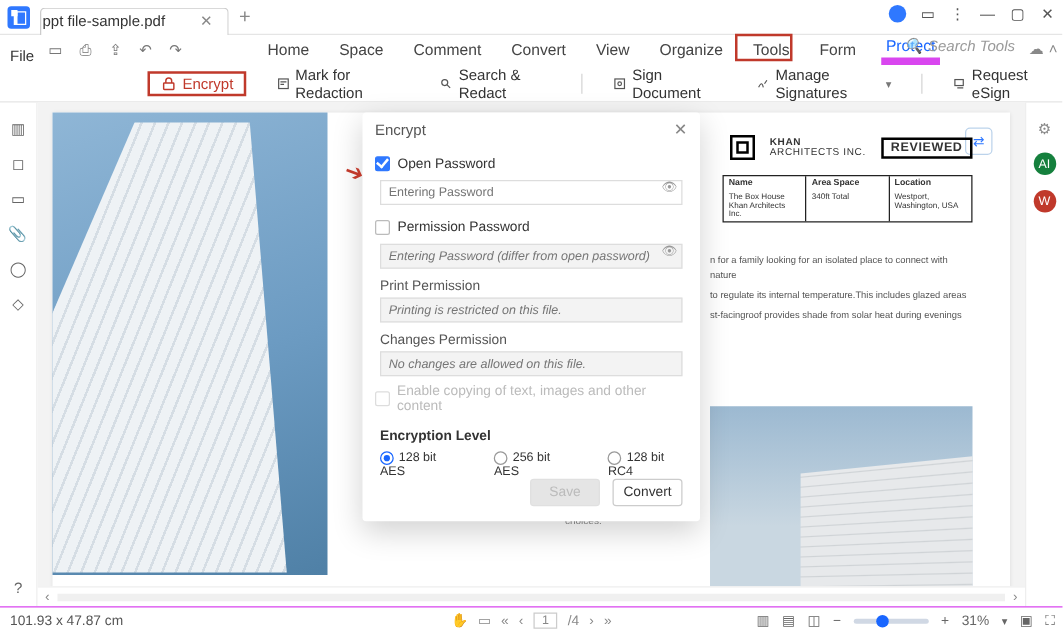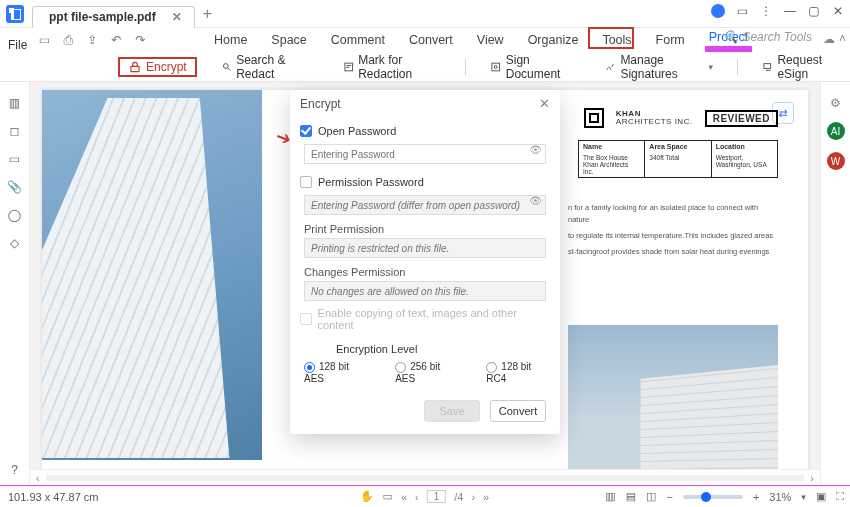--- a/index.html
+++ b/index.html
@@ -3,21 +3,21 @@
 <meta charset="utf-8">
 <style>
   * { margin: 0; padding: 0; box-sizing: border-box; font-family: 'Segoe UI', Tahoma, sans-serif; }
   body { width: 850px; height: 507px; background: #fff; overflow: hidden; font-size: 12px; color: #333; position: relative; }
 
   
   .titlebar { display: flex; align-items: center; height: 28px; padding: 0 6px; border-bottom: 1px solid #e5e5e5; position: relative; }
   .app-icon { width: 18px; height: 18px; background: #2f78ff; border-radius: 3px; margin-right: 8px; position: relative; }
   .app-icon::before { content: ''; position: absolute; top: 3px; left: 3px; width: 5px; height: 5px; background: #fff; }
   .app-icon::after { content: ''; position: absolute; bottom: 3px; right: 3px; width: 6px; height: 9px; border: 1px solid #fff; border-left: 3px solid #fff; }
-  .tab { display: flex; align-items: center; padding: 2px 12px 2px 16px; border: 1px solid #ccc; border-radius: 4px 4px 0 0; border-bottom: none; height: 22px; margin-top: 6px; gap: 16px; background: #fff; font-weight: bold; }
+  .tab { display: flex; align-items: center; padding: 2px 12px 2px 1px; border: 1px solid #ccc; border-radius: 4px 4px 0 0; border-bottom: none; height: 22px; margin-top: 6px; gap: 28px; background: #fff; }
   .tab .x { font-size: 12px; color: #888; cursor: pointer; }
   .tab-plus { margin-left: 8px; font-size: 16px; color: #888; cursor: pointer; }
   .titlebar-right { position: absolute; right: 6px; top: 4px; display: flex; align-items: center; gap: 12px; color: #555; }
   .avatar-dot { width: 14px; height: 14px; border-radius: 50%; background: #2f78ff; }
   .win-btn { width: 12px; height: 12px; display: inline-flex; align-items: center; justify-content: center; }
 
   
   .menurow { display: flex; align-items: center; height: 24px; padding: 0 8px; position: relative; }
   .file-label { font-size: 12px; margin-right: 10px; margin-top: 10px; }
   .qat { display: flex; gap: 10px; align-items: center; color: #777; }
@@ -79,26 +79,26 @@
   .chk-row { display: flex; align-items: center; gap: 6px; margin: 4px 0 4px -4px; }
   .chk { width: 12px; height: 12px; border: 1px solid #2f78ff; background: #2f78ff; position: relative; border-radius: 2px; }
   .chk::after { content: ''; position: absolute; left: 2px; top: -1px; width: 4px; height: 7px; border: solid #fff; border-width: 0 2px 2px 0; transform: rotate(40deg); }
   .chk.off { background: #fff; border-color: #bbb; }
   .chk.off::after { display: none; }
   .arrow-callout { position: absolute; left: -24px; top: 2px; color: #c0392b; font-size: 18px; transform: rotate(20deg); }
   .fld-label { font-size: 11px; color: #555; margin-top: 8px; }
   .fld-input { width: 100%; height: 20px; border: 1px solid #ddd; background: #fff; font-size: 10px; padding: 0 6px; color: #999; margin-top: 3px; position: relative; }
   .fld-input.disabled { background: #f3f3f3; color: #bbb; font-style: italic; }
   .fld-eye { position: absolute; right: 4px; top: 3px; font-size: 10px; color: #999; }
-  .enc-level { font-size: 11px; font-weight: 400; color: #333; margin-top: 12px; margin-left: 32px; }
+  .enc-level { font-size: 11px; font-weight: 700; color: #333; margin-top: 12px; }
   .radio-row { display: flex; gap: 32px; align-items: center; margin-top: 6px; font-size: 10px; }
   .radio { width: 11px; height: 11px; border: 1px solid #999; border-radius: 50%; display: inline-block; margin-right: 4px; vertical-align: middle; position: relative; }
   .radio.on { border-color: #1966ff; }
   .radio.on::after { content: ''; position: absolute; inset: 2px; background: #1966ff; border-radius: 50%; }
-  .dlg-actions { display: flex; justify-content: flex-end; gap: 10px; margin-top: 16px; }
+  .dlg-actions { display: flex; justify-content: flex-end; gap: 10px; margin-top: 0; }
   .btn { min-width: 56px; height: 22px; border: 1px solid #ccc; background: #fff; border-radius: 3px; font-size: 11px; cursor: pointer; display: flex; align-items: center; justify-content: center; }
   .btn.primary { background: #e5e5e5; color: #bbb; border-color: #e0e0e0; }
 
   
   .hscroll { height: 16px; border-top: 1px solid #eee; display: flex; align-items: center; padding: 0 6px; color: #888; }
   .hscroll .chev { cursor: pointer; font-size: 11px; }
   .hscroll .track { flex: 1; margin: 0 6px; height: 6px; background: #f0f0f0; }
 
   .statusbar { display: flex; align-items: center; height: 22px; border-top: 1px solid #d946ef; padding: 0 8px; font-size: 11px; color: #555; position: relative; }
   .sb-left { }
@@ -164,31 +164,31 @@
 <div class="toolbar">
   <div class="tb-btn encrypt-box">
     <svg class="ic" viewBox="0 0 24 24" fill="none" stroke="#c0392b" stroke-width="2">
         <rect x="5" y="11" width="14" height="9" rx="1"></rect>
         <path d="M8 11V8a4 4 0 0 1 8 0v3"></path>
       </svg>
     <span>Encrypt</span>
   </div>
   <div class="tb-btn">
     <svg class="ic" viewBox="0 0 24 24" fill="none" stroke="#555" stroke-width="2">
+        <rect x="4" y="4" width="16" height="16"></rect>
+        <path d="M7 9h10M7 13h6"></path>
+      </svg>
+    <span>Mark for Redaction</span>
+  </div>
+  <div class="tb-btn">
+    <svg class="ic" viewBox="0 0 24 24" fill="none" stroke="#555" stroke-width="2">
         <circle cx="10" cy="10" r="5"></circle>
         <path d="M14 14l5 5"></path>
       </svg>
     <span>Search &amp; Redact</span>
-  </div>
-  <div class="tb-btn">
-    <svg class="ic" viewBox="0 0 24 24" fill="none" stroke="#555" stroke-width="2">
-        <rect x="4" y="4" width="16" height="16"></rect>
-        <path d="M7 9h10M7 13h6"></path>
-      </svg>
-    <span>Mark for Redaction</span>
   </div>
   <div class="sep"></div>
   <div class="tb-btn">
     <svg class="ic" viewBox="0 0 24 24" fill="none" stroke="#555" stroke-width="2">
         <rect x="4" y="4" width="16" height="16"></rect>
         <circle cx="12" cy="12" r="3"></circle>
       </svg>
     <span>Sign Document</span>
   </div>
   <div class="tb-btn">

